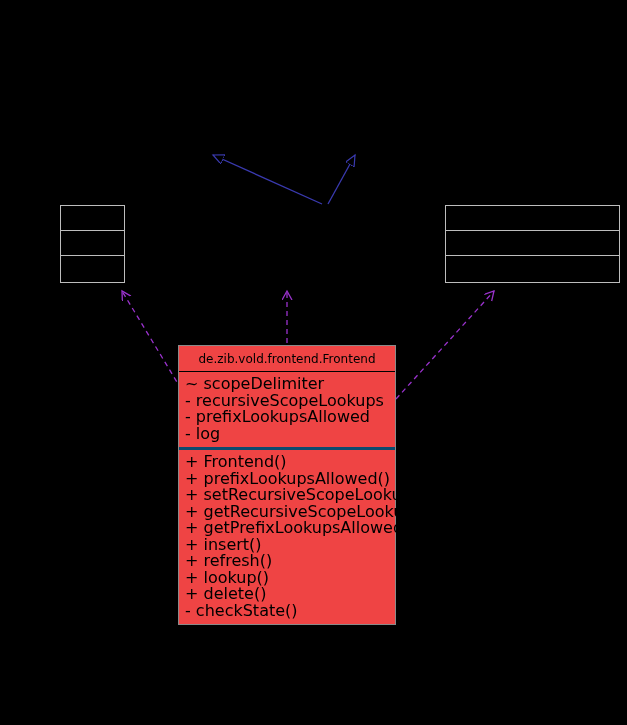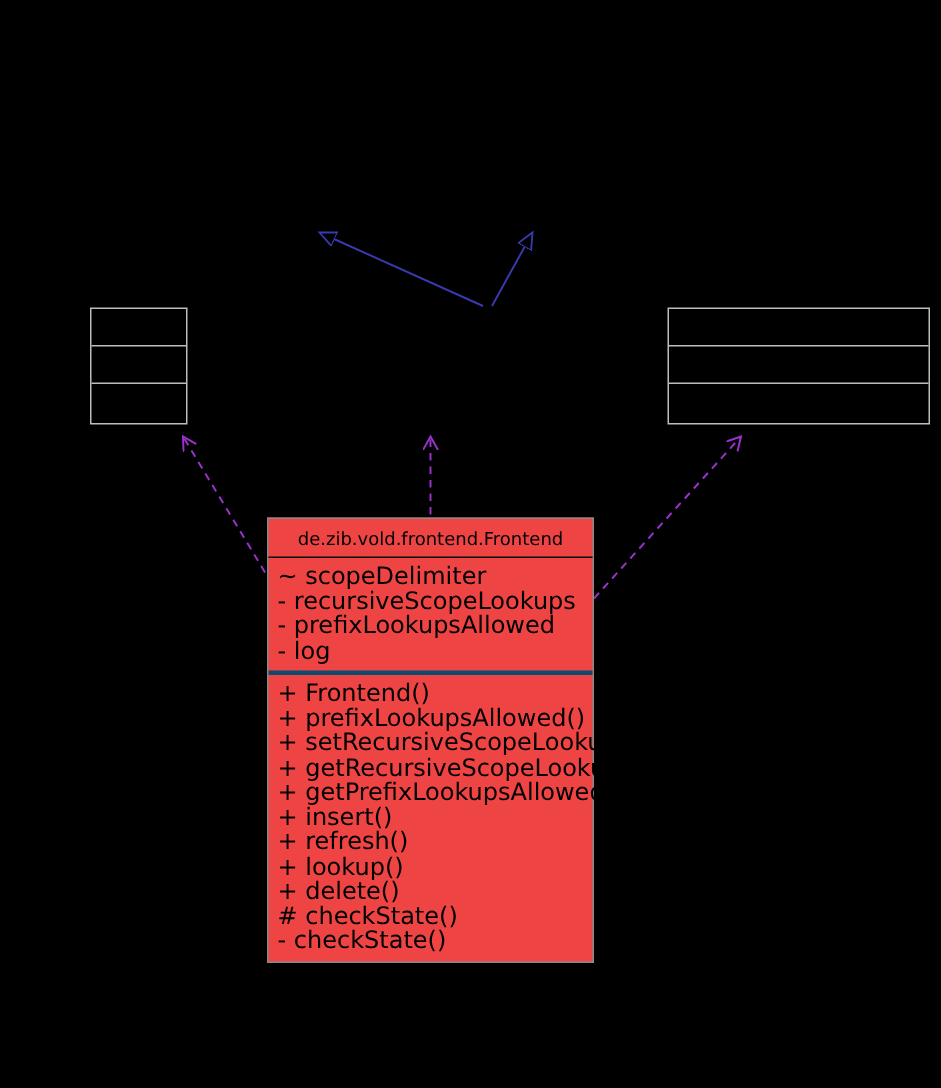--- a/index.html
+++ b/index.html
@@ -112,18 +112,17 @@
     <div class="section methods">
         <div class="member-row">+ Frontend()</div>
         <div class="member-row">+ prefixLookupsAllowed()</div>
         <div class="member-row">+ setRecursiveScopeLookups()</div>
         <div class="member-row">+ getRecursiveScopeLookups()</div>
         <div class="member-row">+ getPrefixLookupsAllowed()</div>
         <div class="member-row">+ insert()</div>
         <div class="member-row">+ refresh()</div>
         <div class="member-row">+ lookup()</div>
         <div class="member-row">+ delete()</div>
-        <div class="member-row"># checkState()</div>
         <div class="member-row">- checkState()</div>
       </div>
   </div>
 
 </div>
 
 </body></html>

